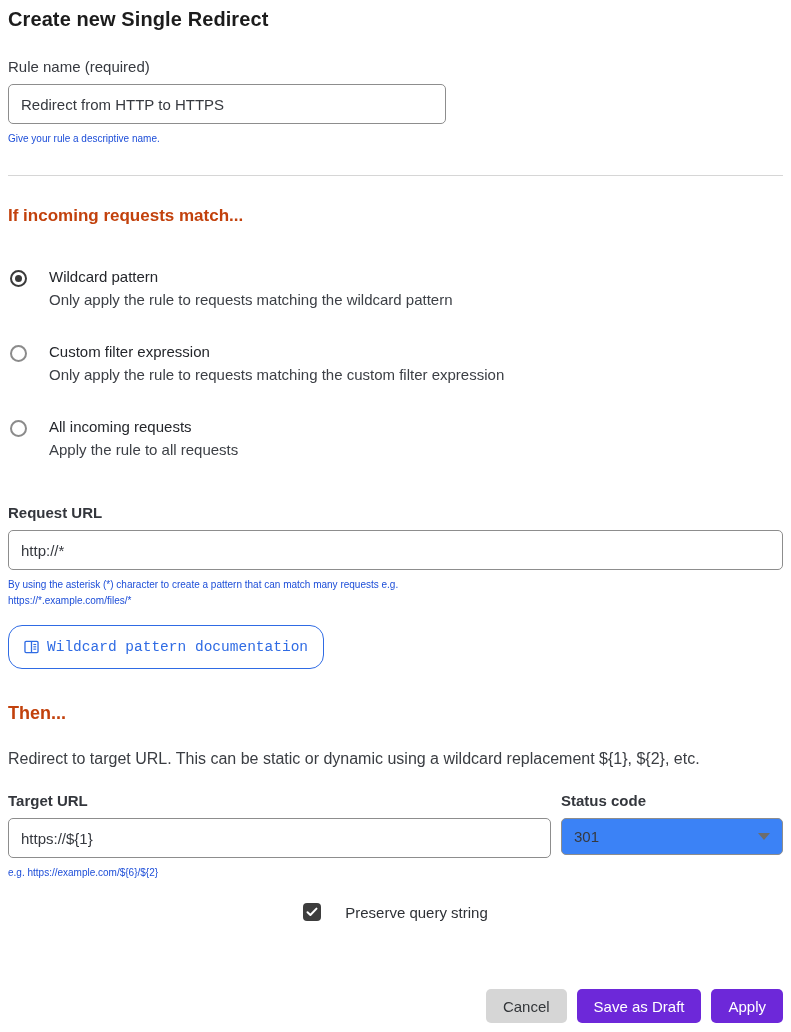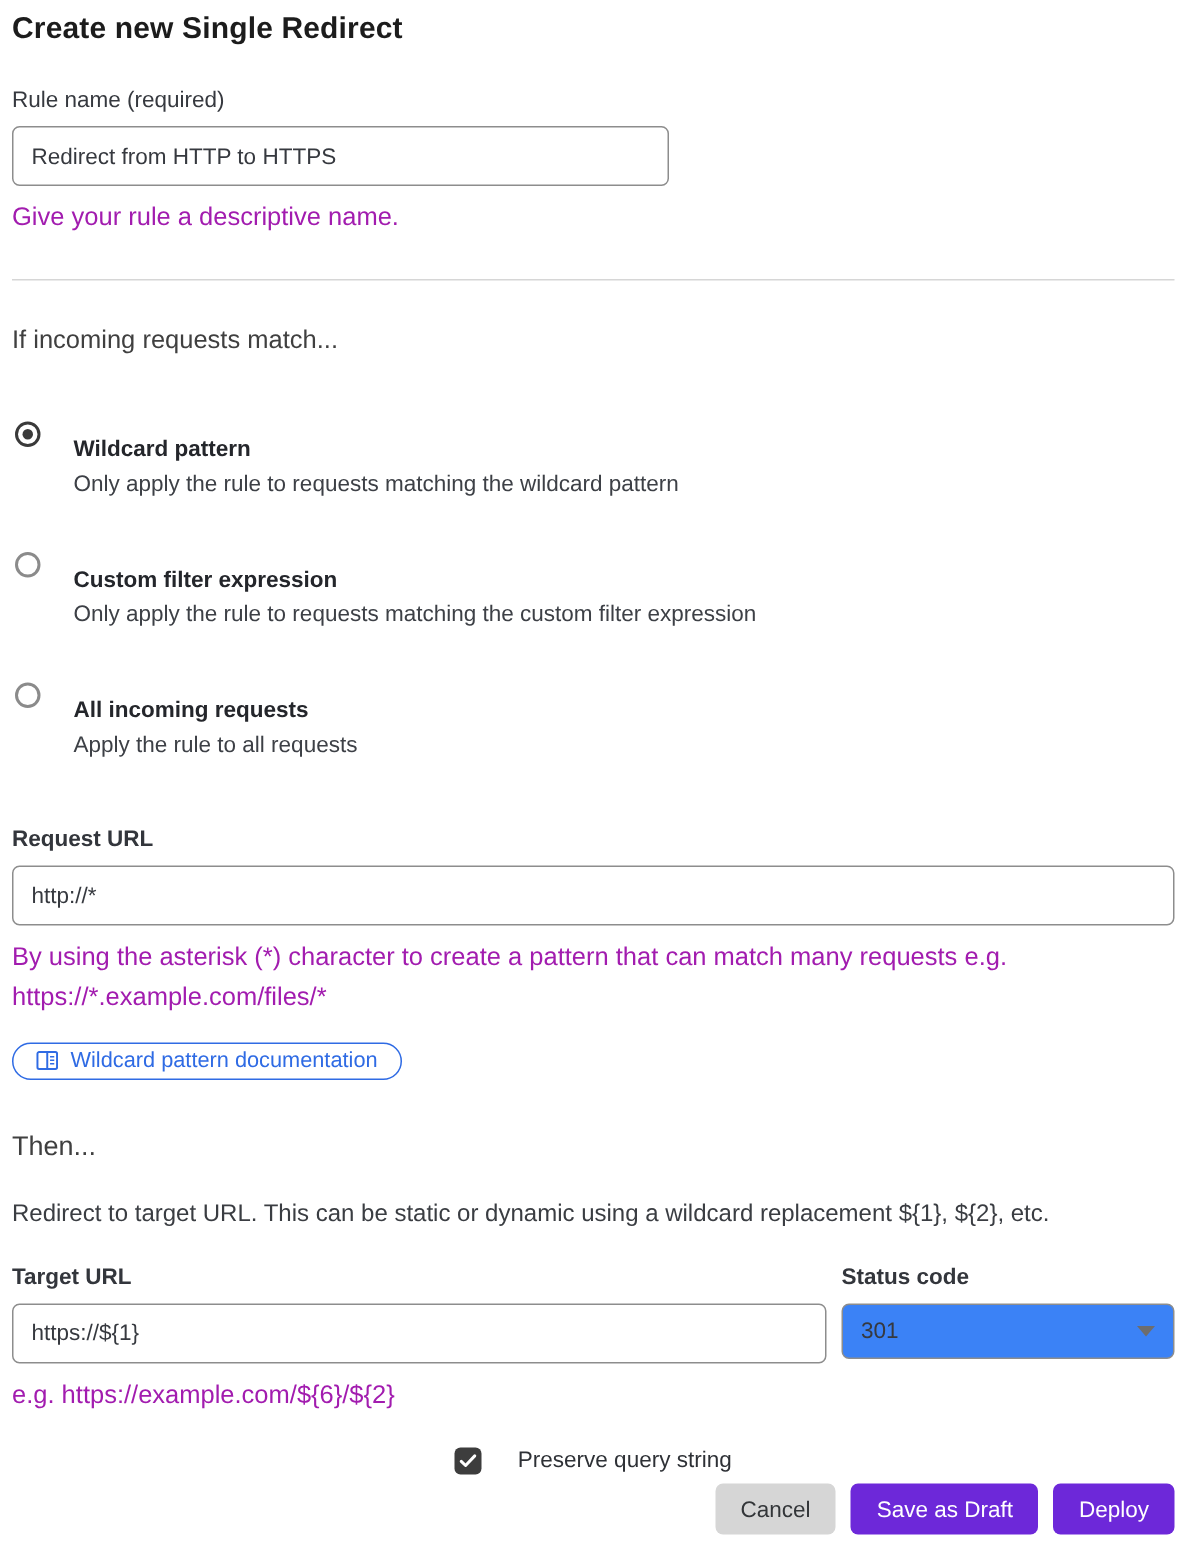--- a/index.html
+++ b/index.html
@@ -39,36 +39,36 @@
     font-size: 15px;
     font-family: "Liberation Sans", "DejaVu Sans", sans-serif;
     color: #36393f;
     background: #fff;
     outline: none;
   }
   .rule-name-input { width: 438px; }
   .full-width-input { width: 775px; height: 37px; }
 
   .helper-text {
-    font-size: 17px;
-    color: #a21caf;
+    font-size: 10px;
+    color: #1d4ed8;
     margin-top: 7px;
     line-height: 1.6;
   }
 
   hr.divider {
     border: none;
     border-top: 1px solid #d6d6d6;
     margin-top: 28px;
   }
 
   .section-heading {
     font-size: 17px;
-    font-weight: 400;
-    color: #404040;
+    font-weight: 700;
+    color: #c2410c;
     margin-top: 30px;
   }
 
   .radio-group { margin-top: 42px; }
   .radio-option { display: flex; margin-bottom: 35px; }
   .radio-option:last-child { margin-bottom: 0; }
   .radio-circle {
     width: 17px; height: 17px;
     border: 2px solid #8b8b8b;
     border-radius: 50%;
@@ -80,38 +80,38 @@
   .radio-circle.selected { border-color: #3a3a3a; }
   .radio-circle.selected::after {
     content: "";
     position: absolute;
     left: 3px; top: 3px;
     width: 7px; height: 7px;
     border-radius: 50%;
     background: #3a3a3a;
   }
   .radio-texts { margin-left: 22px; }
-  .radio-label { font-size: 15px; font-weight: 700; color: #24262b; margin-top: 12px; }
+  .radio-label { font-size: 15px; font-weight: 400; color: #24262b; }
   .radio-desc { font-size: 15px; color: #3d4046; margin-top: 6px; }
 
   .request-url-block { margin-top: 46px; }
 
   .doc-pill {
     display: inline-flex;
     align-items: center;
     gap: 8px;
     margin-top: 16px;
-    height: 25px;
+    height: 44px;
     padding: 0 15px;
     border: 1px solid #2f6be4;
     border-radius: 14px;
     background: #fff;
     color: #2f6be4;
     font-size: 14.5px;
-    font-family: Liberation Sans, sans-serif;
+    font-family: Liberation Mono, monospace;
     cursor: pointer;
   }
   .doc-pill svg { display: block; }
 
   .then-heading { font-size: 18px; margin-top: 34px; }
   .then-desc {
     font-size: 16px;
     color: #3a3d42;
     margin-top: 26px;
   }
@@ -279,14 +279,14 @@
       </span>
     </span>
     <span class="checkbox-label">Preserve query string</span>
   </div>
 
 </div>
 
 <div class="footer-actions">
   <button class="btn btn-cancel">Cancel</button>
   <button class="btn btn-primary">Save as Draft</button>
-  <button class="btn btn-primary">Deploy</button>
+  <button class="btn btn-primary">Apply</button>
 </div>
 
 </body></html>

